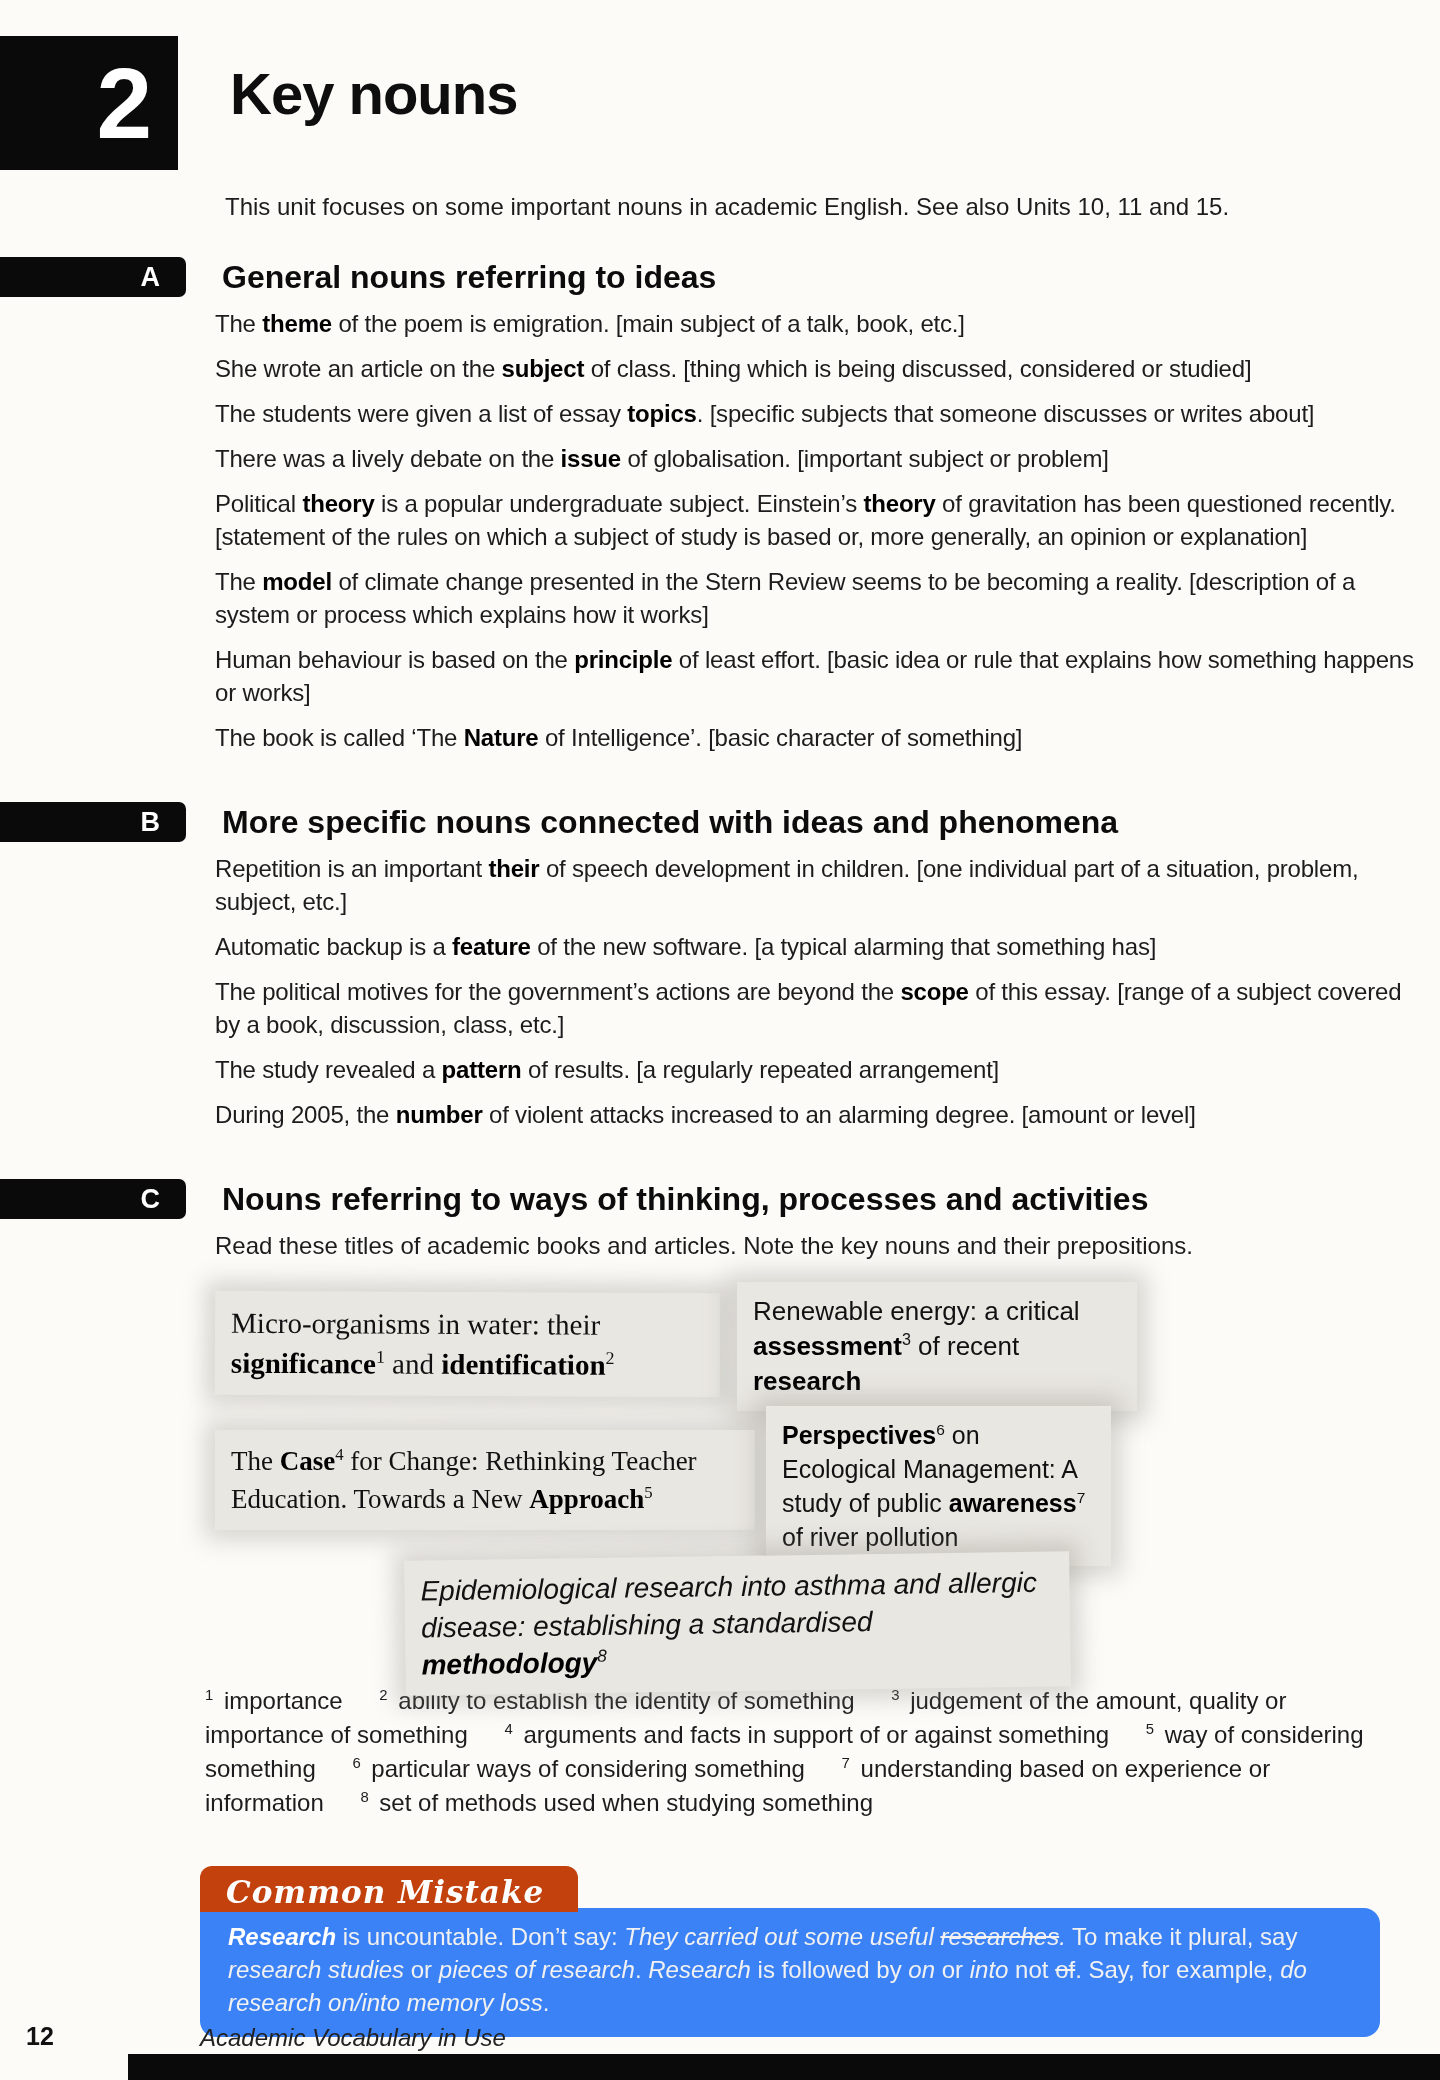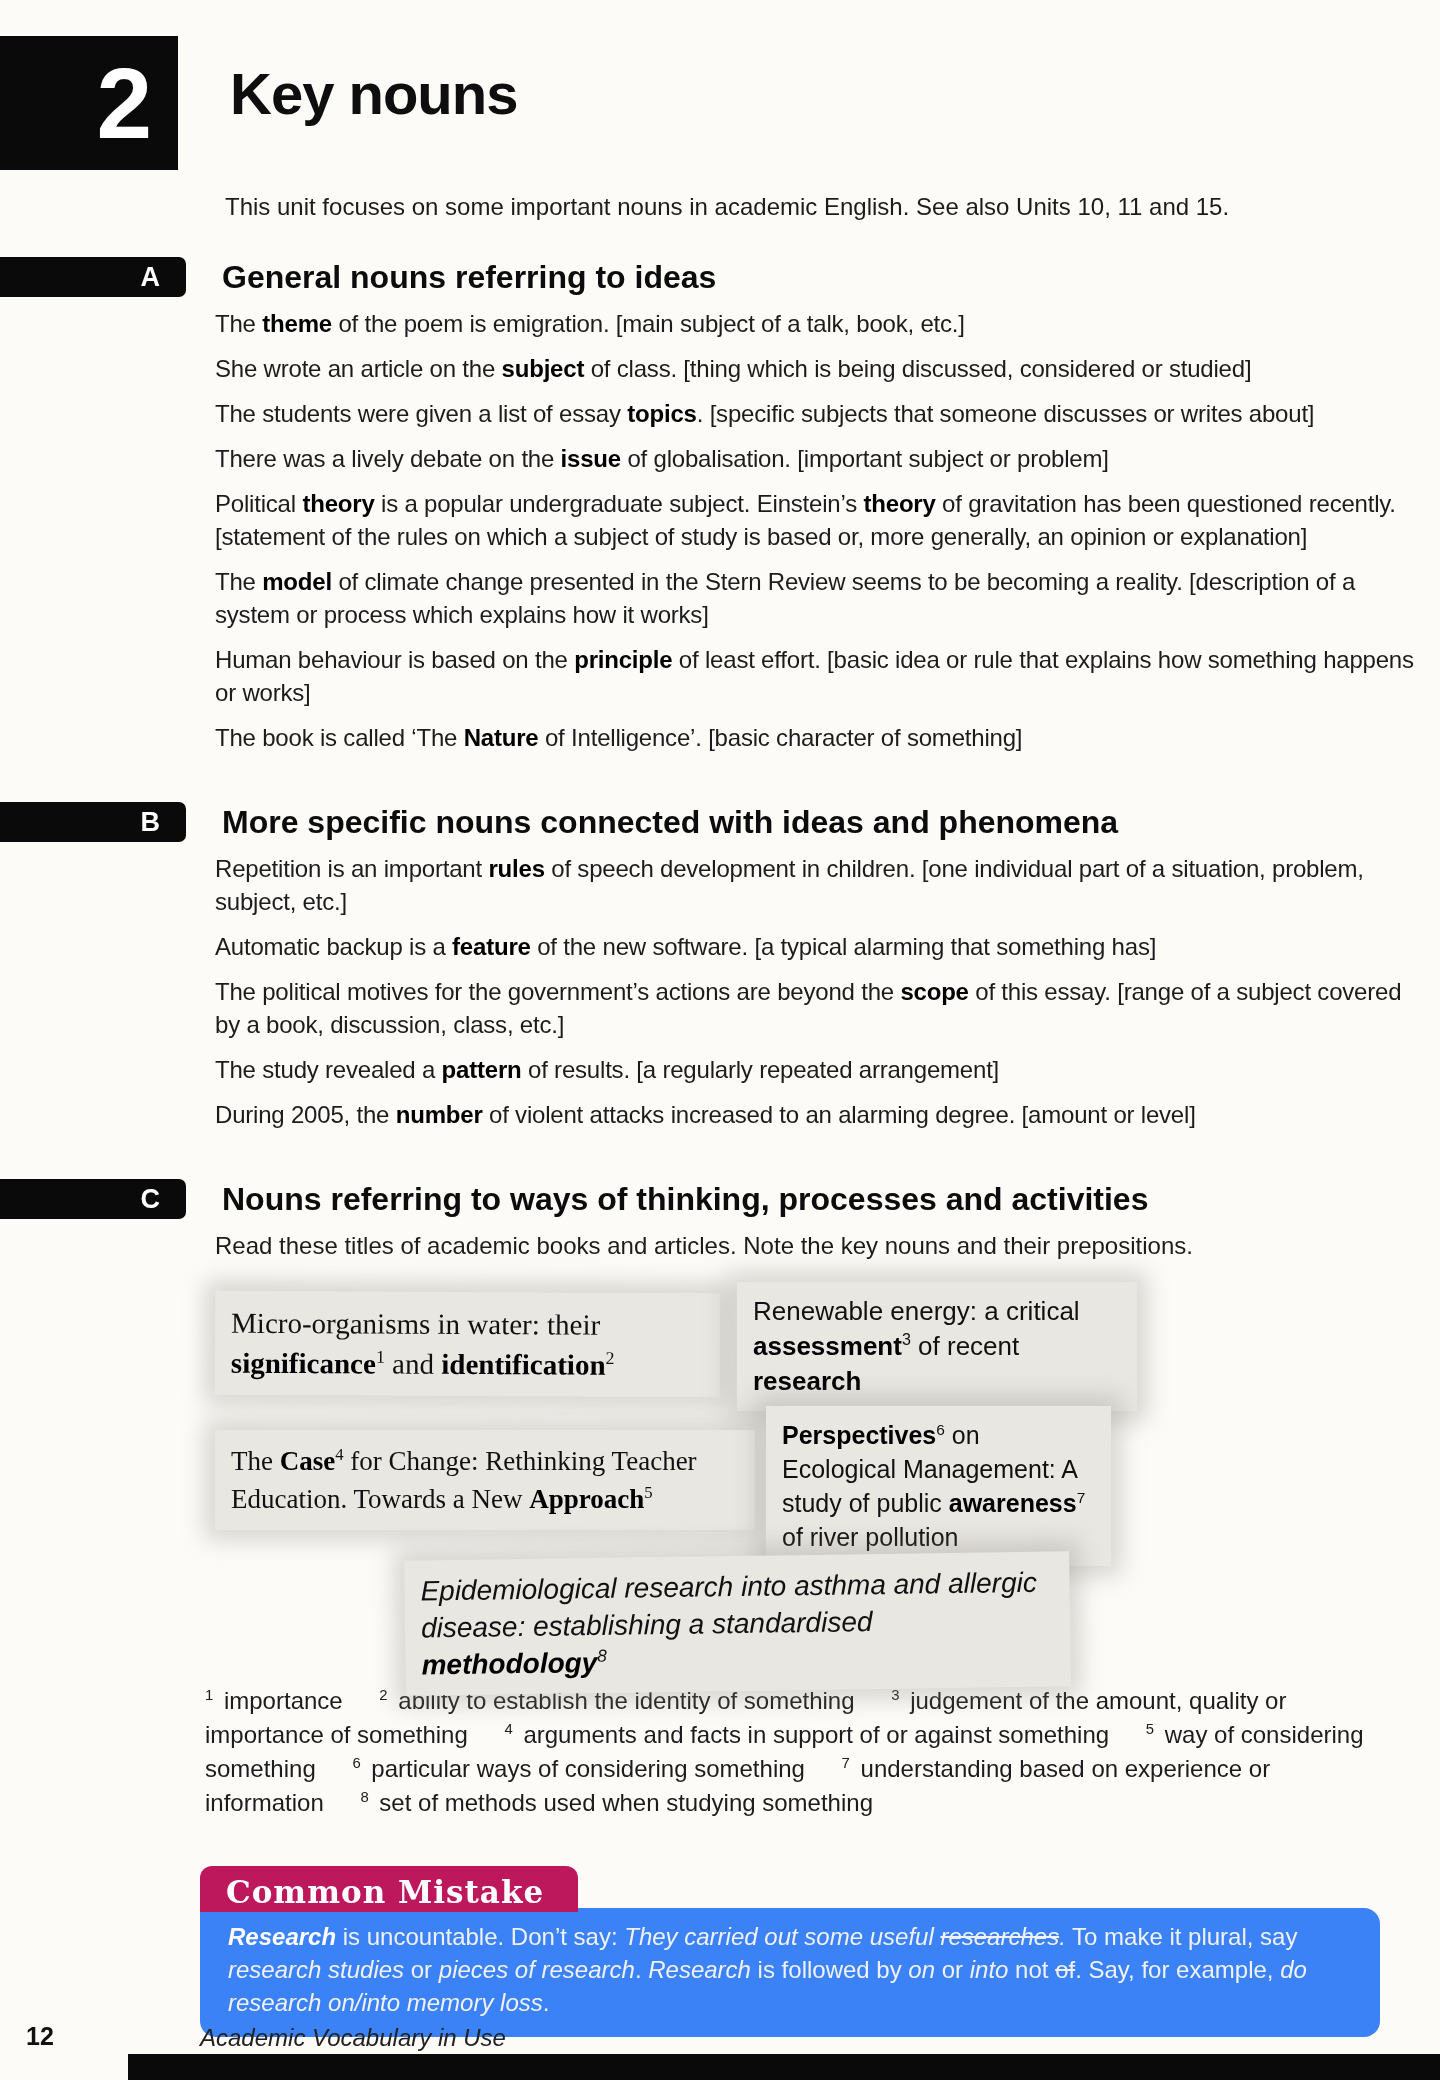--- a/index.html
+++ b/index.html
@@ -58,23 +58,23 @@
   .cp3 { left:215px; top:152px; width:540px; font-size:27px; line-height:38px; }
   .cp4 { left:766px; top:128px; width:345px; font-size:25px; line-height:34px; }
   .cp5 { left:405px; top:278px; width:665px; font-size:28px; line-height:37px; transform:rotate(-0.8deg); }
   
   .footnotes { margin-left:205px; width:1205px; margin-top:18px; font-size:24px; line-height:34px; }
   .fn { margin-right:30px; }
   .fn sup { margin-right:4px; }
   
   .mistake { margin-left:200px; width:1180px; margin-top:26px; }
   .mistake-tab {
-    display:inline-block; background:#be185d; color:#fff;
+    display:inline-block; background:#c2410c; color:#fff;
     border-radius:12px 12px 0 0; padding:8px 34px 2px 26px;
-    font-family:"DejaVu Serif", serif; font-weight:bold;
+    font-family:"DejaVu Serif", serif; font-style:italic; font-weight:bold;
     font-size:31px; letter-spacing:1px; margin-bottom:-4px; position:relative; z-index:1;
   }
   .mistake-box {
     background:#3b82f6; color:#f1f1f1; border-radius:0 16px 16px 16px;
     padding:12px 28px 18px; font-size:24px; line-height:33px;
   }
   .mistake-box .b { color:#ffffff; }
   
   .footer-num { position:absolute; left:26px; top:2022px; font-size:25px; font-weight:bold; color:#111; }
   .footer-title { position:absolute; left:200px; top:2024px; font-size:24px; font-style:italic; color:#222;text-align:center; }
@@ -114,21 +114,21 @@
           </div>
         </section>
         <section class="sec">
           <div class="sec-head">
             <div class="tab">
               <span>B</span>
             </div>
             <h2>More specific nouns connected with ideas and phenomena</h2>
           </div>
           <div class="sec-body">
-            <p><span>Repetition is an important </span><span class="b">rules</span><span> of speech development in children. [one individual part of a situation, problem, subject, etc.]</span></p>
+            <p><span>Repetition is an important </span><span class="b">their</span><span> of speech development in children. [one individual part of a situation, problem, subject, etc.]</span></p>
             <p><span>Automatic backup is a </span><span class="b">feature</span><span> of the new software. [a typical alarming that something has]</span></p>
             <p><span>The political motives for the government’s actions are beyond the </span><span class="b">scope</span><span> of this essay. [range of a subject covered by a book, discussion, class, etc.]</span></p>
             <p><span>The study revealed a </span><span class="b">pattern</span><span> of results. [a regularly repeated arrangement]</span></p>
             <p><span>During 2005, the </span><span class="b">number</span><span> of violent attacks increased to an alarming degree. [amount or level]</span></p>
           </div>
         </section>
         <section class="sec">
           <div class="sec-head">
             <div class="tab">
               <span>C</span>

